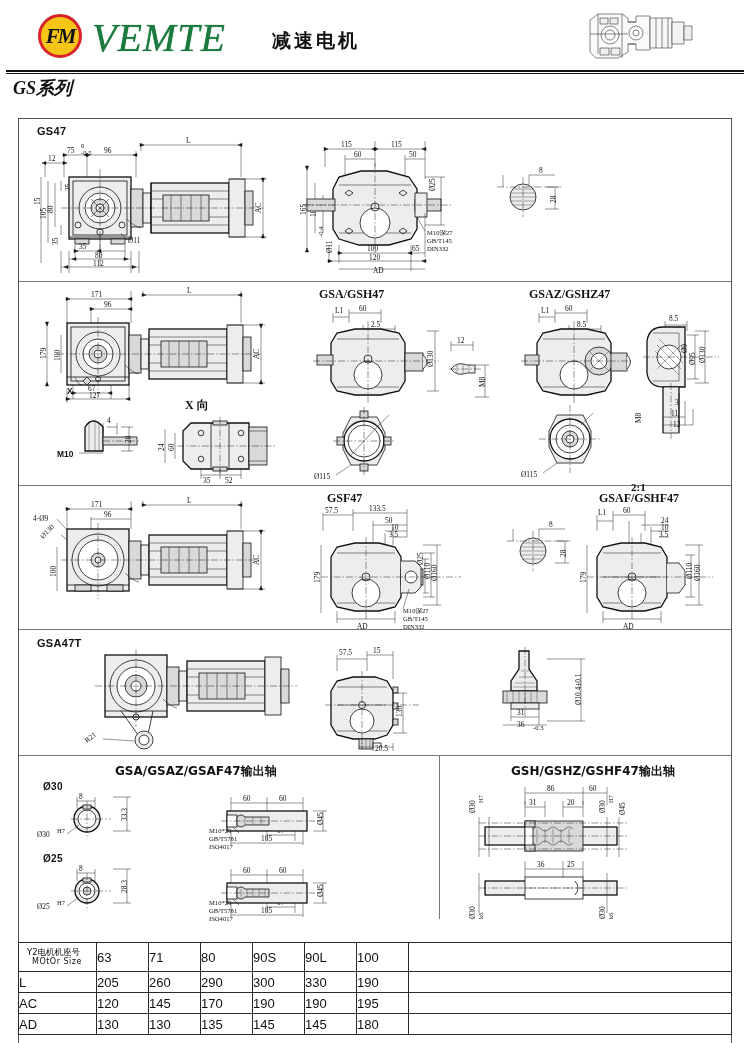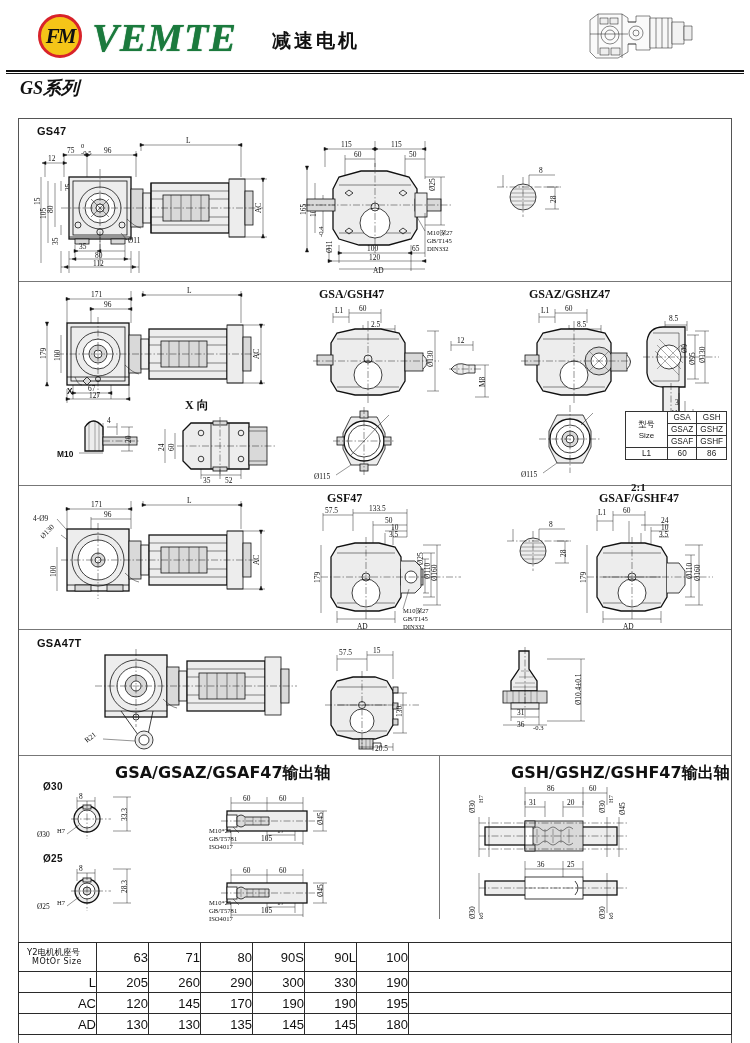--- a/index.html
+++ b/index.html
@@ -24,36 +24,36 @@
     display:flex; align-items:center; justify-content:center;text-align:center;
   }
   .logo-mark span {
     font-family:"Liberation Serif", serif;
     font-weight:bold; font-size:21px; color:#111;
     letter-spacing:-2px; font-style:italic;
   }
   .brand {
     position:absolute; left:92px; top:14px;
     font-family:"Liberation Serif", serif;
-    font-style:italic; font-weight:bold;
+    font-style:italic; font-weight:normal;
     font-size:40px; color:#1b7a3d;
     letter-spacing:1px;
     text-shadow:0 0 1px #1b7a3d;
   }
   .cn-title {
     position:absolute; left:272px; top:28px;
     font-family:"DejaVu Sans", sans-serif;
     font-size:19px; font-weight:bold; color:#111; letter-spacing:3px;
   }
   .header-rule { position:absolute; left:6px; top:70px; width:738px; height:5px; }
   .header-rule div { background:#111; }
   .rule-a { position:absolute; left:0; top:0; width:100%; height:2px; }
   .rule-b { position:absolute; left:0; top:3px; width:100%; height:1px; }
   .series {
-    position:absolute; left:20px; top:76px;
+    position:absolute; left:13px; top:76px;
     font-family:"Liberation Serif", serif;
     font-style:italic; font-size:18px; font-weight:bold; color:#111;
   }
   .header-art { position:absolute; right:44px; top:4px; width:130px; height:64px; }
 
   
   .frame {
     position:absolute; left:18px; top:118px;
     width:714px; height:940px;
     border:1px solid #555;
@@ -69,21 +69,21 @@
   }
   .sec-title {
     position:absolute;
     font-family:"Liberation Serif", serif;
     font-size:12px; font-weight:bold; color:#111;
     white-space:nowrap;
   }
   .cn-sec-title {
     position:absolute;
     font-family:"DejaVu Sans", serif;
-    font-size:16px; font-weight:bold; color:#111; white-space:nowrap;
+    font-size:12px; font-weight:bold; color:#111; white-space:nowrap;
   }
 
   
   svg { display:block; overflow:visible; }
   .ln { stroke:#111; stroke-width:.8; fill:none; }
   .ln-t { stroke:#111; stroke-width:.5; fill:none; }
   .ln-h { stroke:#111; stroke-width:1.3; fill:none; }
   .cl { stroke:#111; stroke-width:.45; fill:none; stroke-dasharray:7 2 1.5 2; }
   .dim { stroke:#111; stroke-width:.45; fill:none; }
   .hatch-l { stroke:#111; stroke-width:.35; fill:none; }
@@ -130,21 +130,21 @@
   
   .bottom-table {
     position:absolute; left:18px; top:942px;
     width:714px;
     border-collapse:collapse;
     font-family:"Liberation Sans", sans-serif;
   }
   .bottom-table td {
     border:1px solid #2a2a2a;
     height:21px;
-    text-align:right;
+    text-align:left;
     font-size:13px;
     color:#111;
     padding:0;
   }
   .bottom-table td.rowhead {
     width:78px;
     font-size:13px;
   }
   .bottom-table td.corner {
     font-size:8px;
@@ -650,44 +650,20 @@
         <text class="d" transform="rotate(-90 48 40)" x="48" y="40">Ø9</text>
         <text class="d" x="36" y="92">3</text>
         <text class="d" x="32" y="103">11</text>
         <text class="d" x="34" y="114">12</text>
         <text class="d" transform="rotate(-90 2 110)" x="2" y="110">M8</text>
       </g>
     </svg>
 
     <div class="ratio" style="left:612px; top:362px">2:1</div>
 
-    <table class="mini-table" style="left:606px; top:292px">
-      <tbody>
-          <tr>
-        <td class="sz" rowspan="3">
-          <span>型号</span><br><span>Size</span>
-        </td>
-        <td class="v">GSA</td>
-        <td class="v">GSH</td>
-      </tr>
-      <tr>
-        <td class="v">GSAZ</td>
-        <td class="v">GSHZ</td>
-      </tr>
-      <tr>
-        <td class="v">GSAF</td>
-        <td class="v">GSHF</td>
-      </tr>
-      <tr>
-        <td>L1</td>
-        <td class="v">60</td>
-        <td class="v">86</td>
-      </tr>
-    </tbody>
-      </table>
 
     <div class="sec-title" style="left:308px; top:372px">GSF47</div>
     <div class="sec-title" style="left:580px; top:372px">GSAF/GSHF47</div>
 
     <svg style="position:absolute; left:12px; top:376px" width="260" height="128" viewBox="0 0 260 128">
       <g class="dim">
         <path d="M36 34 L36 12 M100 34 L100 6 M60 34 L60 22 M112 10 L112 6 M210 34 L210 6"></path>
         <path d="M36 14 L100 14"></path>
           <path d="M60 24 L100 24"></path>
           <path d="M112 10 L210 10"></path>

